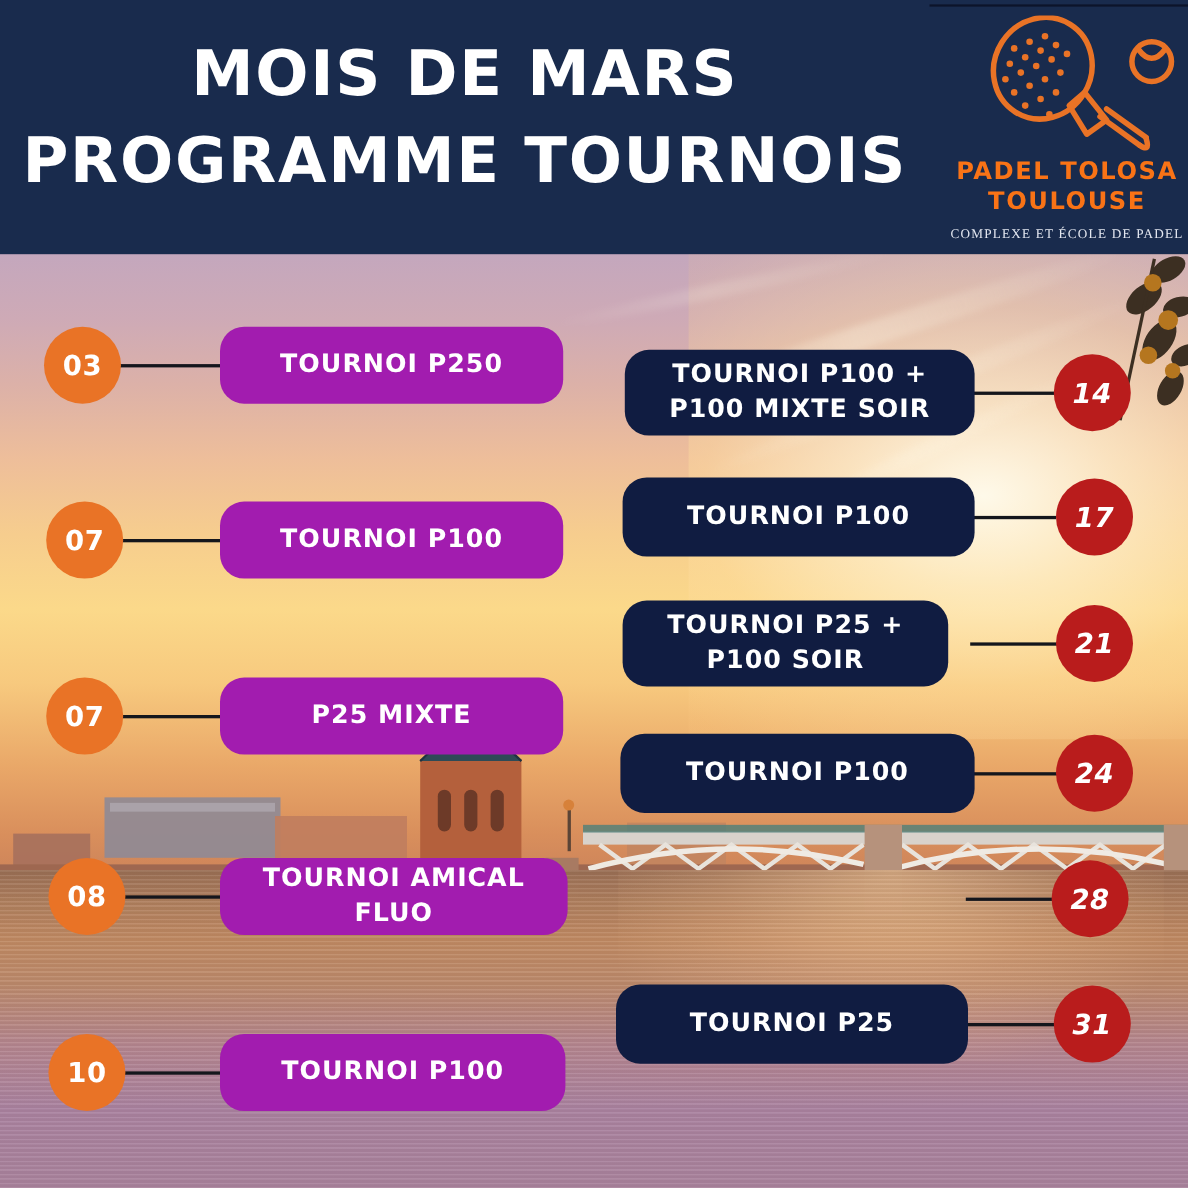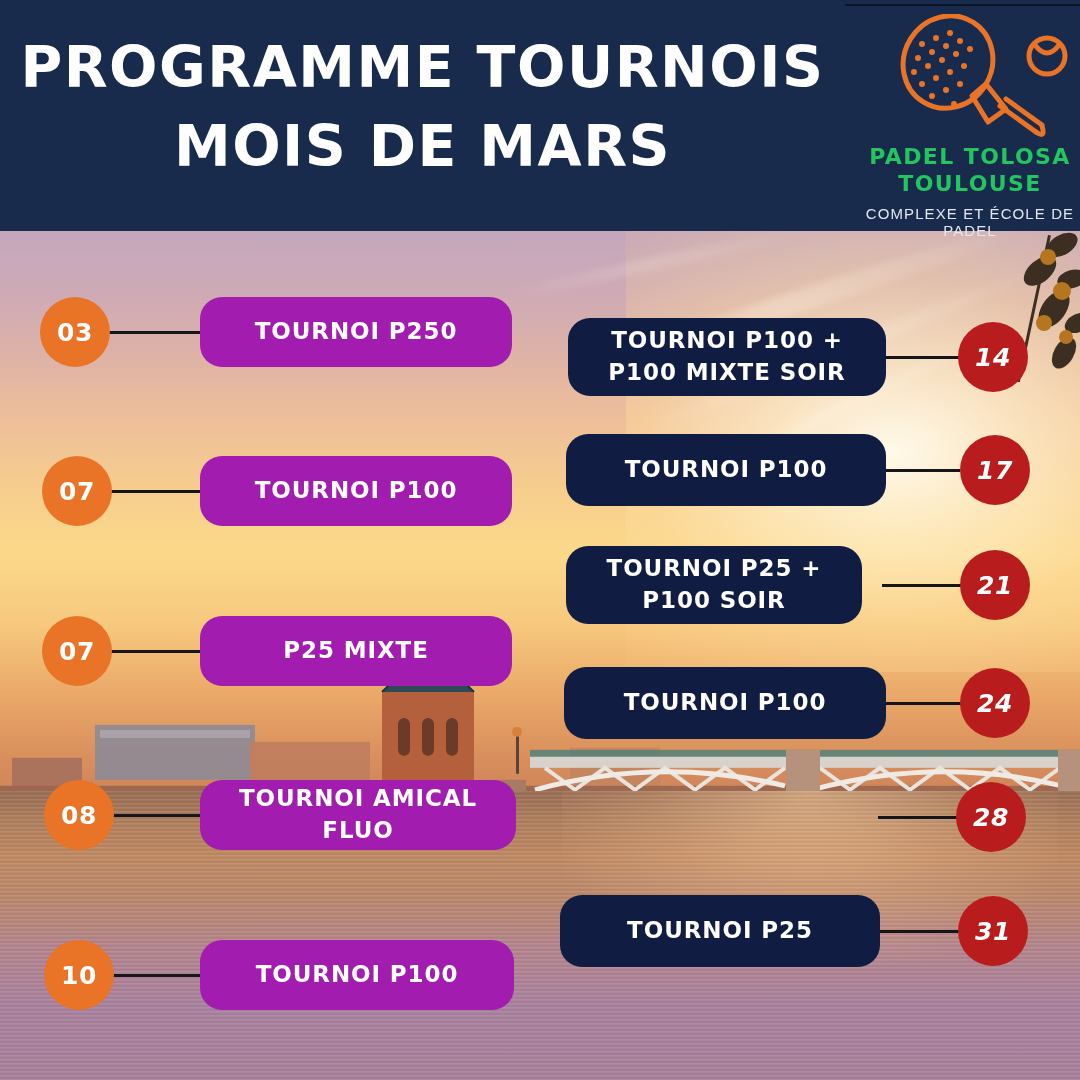--- a/index.html
+++ b/index.html
@@ -149,34 +149,34 @@
   
   .logo {
     position: absolute;
     left: 860px; top: 14px;
     width: 220px; height: 215px;
     text-align: center;
   }
   .logo-mark { width: 220px; height: 130px; display:block; }
   .logo-name1, .logo-name2 {
     display: block;
-    color: #22c55e;
+    color: #f97316;
     font-weight: 700;
     font-size: 22px;
     letter-spacing: 1.4px;
     line-height: 1.22;
     font-family: "DejaVu Sans", sans-serif;
   }
   .logo-tagline {
     display: block;
     color: #e3e7f0;
-    font-size: 15px;
+    font-size: 12px;
     letter-spacing: 1.1px;
     margin-top: 7px;
-    font-family: Liberation Sans, sans-serif;
+    font-family: Liberation Serif, serif;
   }
 
   
   .rows { position: absolute; left: 0; top: 0; width: 1080px; height: 1080px; z-index: 10; }
 
   .row { position: absolute; }
 
   .connector {
     position: absolute;
     height: 3px;
@@ -294,22 +294,22 @@
     <div class="river">
       <div class="river-highlight"></div>
       <div class="river-shimmer"></div>
     </div>
   </div>
 
   <div class="header">
     <div class="header-rule"></div>
 
     <div class="title-block">
+      <span class="title-line">MOIS DE MARS</span>
       <span class="title-line">PROGRAMME TOURNOIS</span>
-      <span class="title-line">MOIS DE MARS</span>
     </div>
 
     <div class="logo">
       <svg class="logo-mark" viewBox="0 0 220 130">
         <g stroke="#E97326" stroke-width="5" fill="none" stroke-linecap="round" stroke-linejoin="round">
           <ellipse cx="88" cy="48" rx="44" ry="47" transform="rotate(32 88 48)"></ellipse>
           <path d="M112 82 L126 70 L146 95 L128 108 Z"></path>
           <path d="M140 92 L176 118"></path>
           <path d="M146 85 L182 111"></path>
           <path d="M176 118 q10 7 6 -6"></path>

